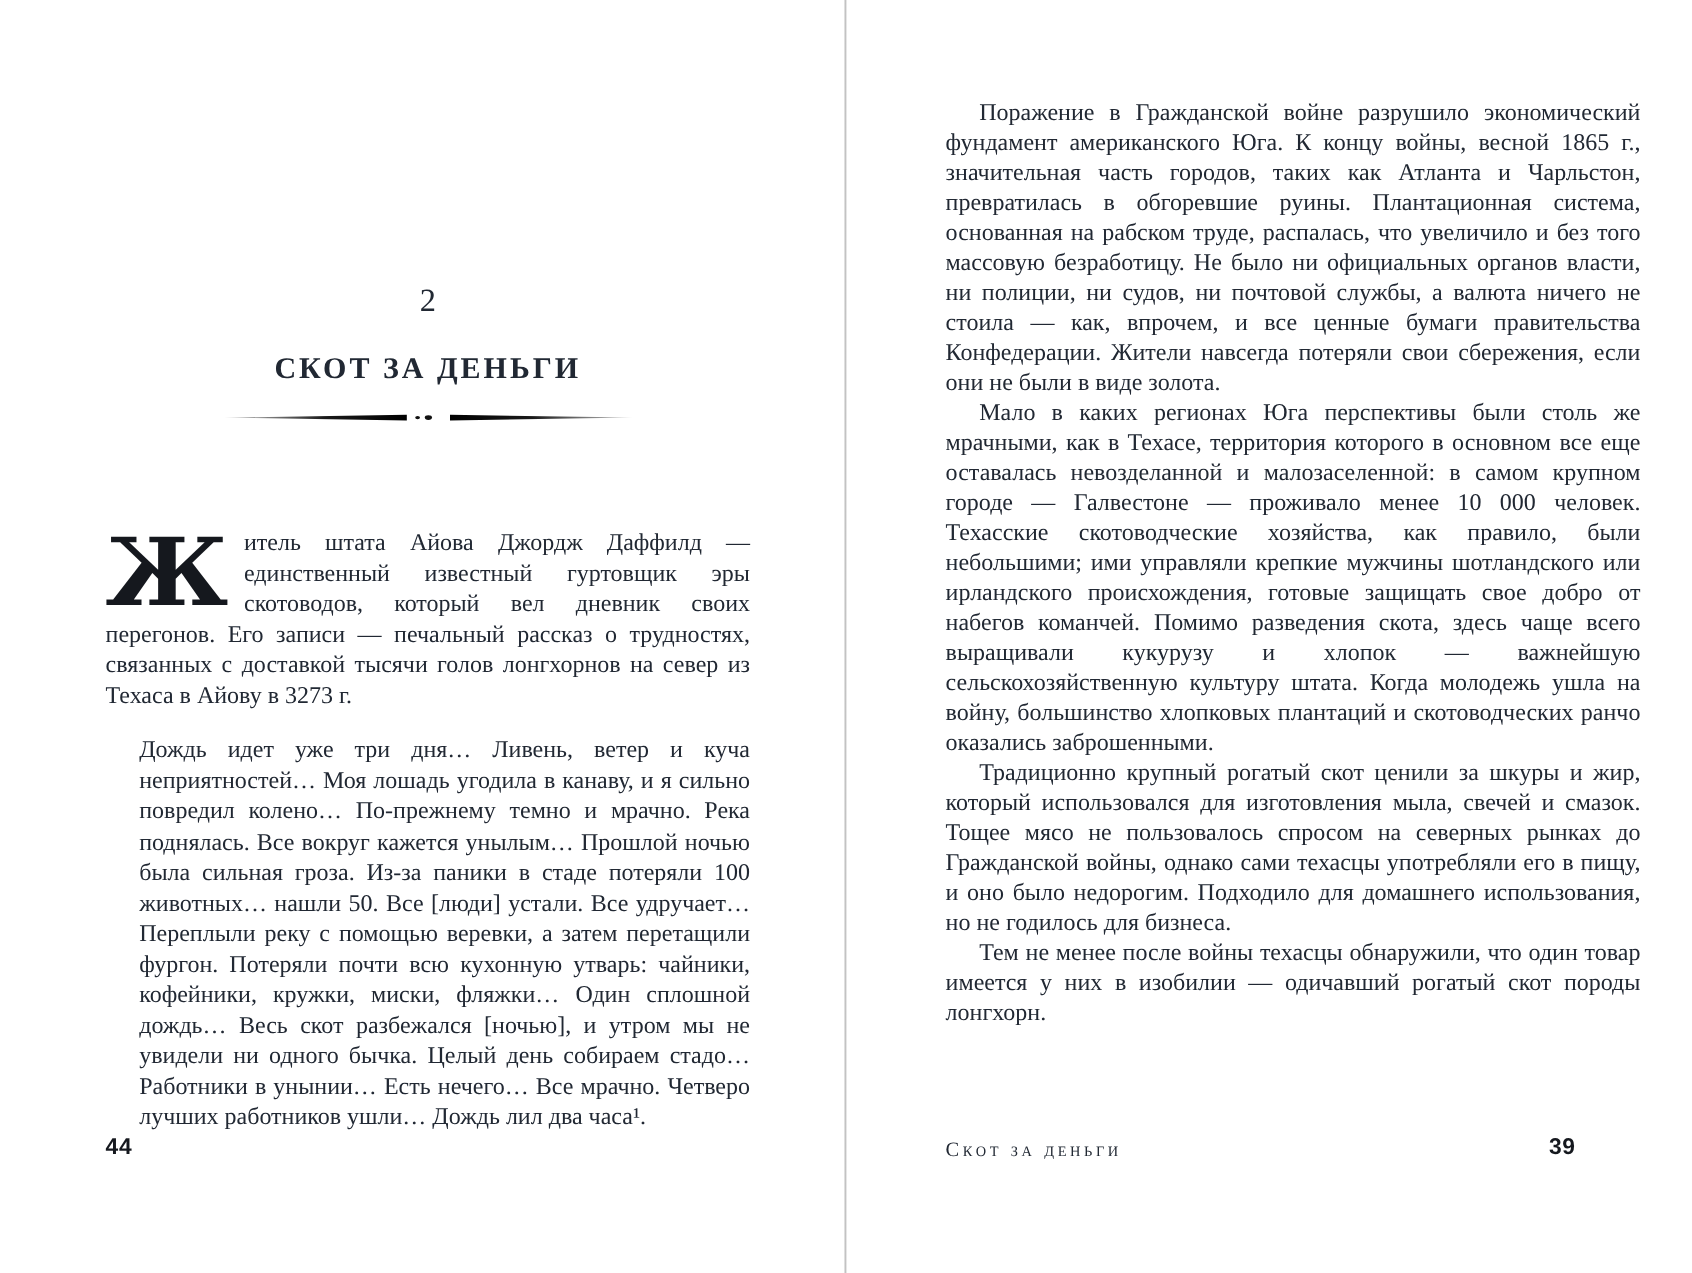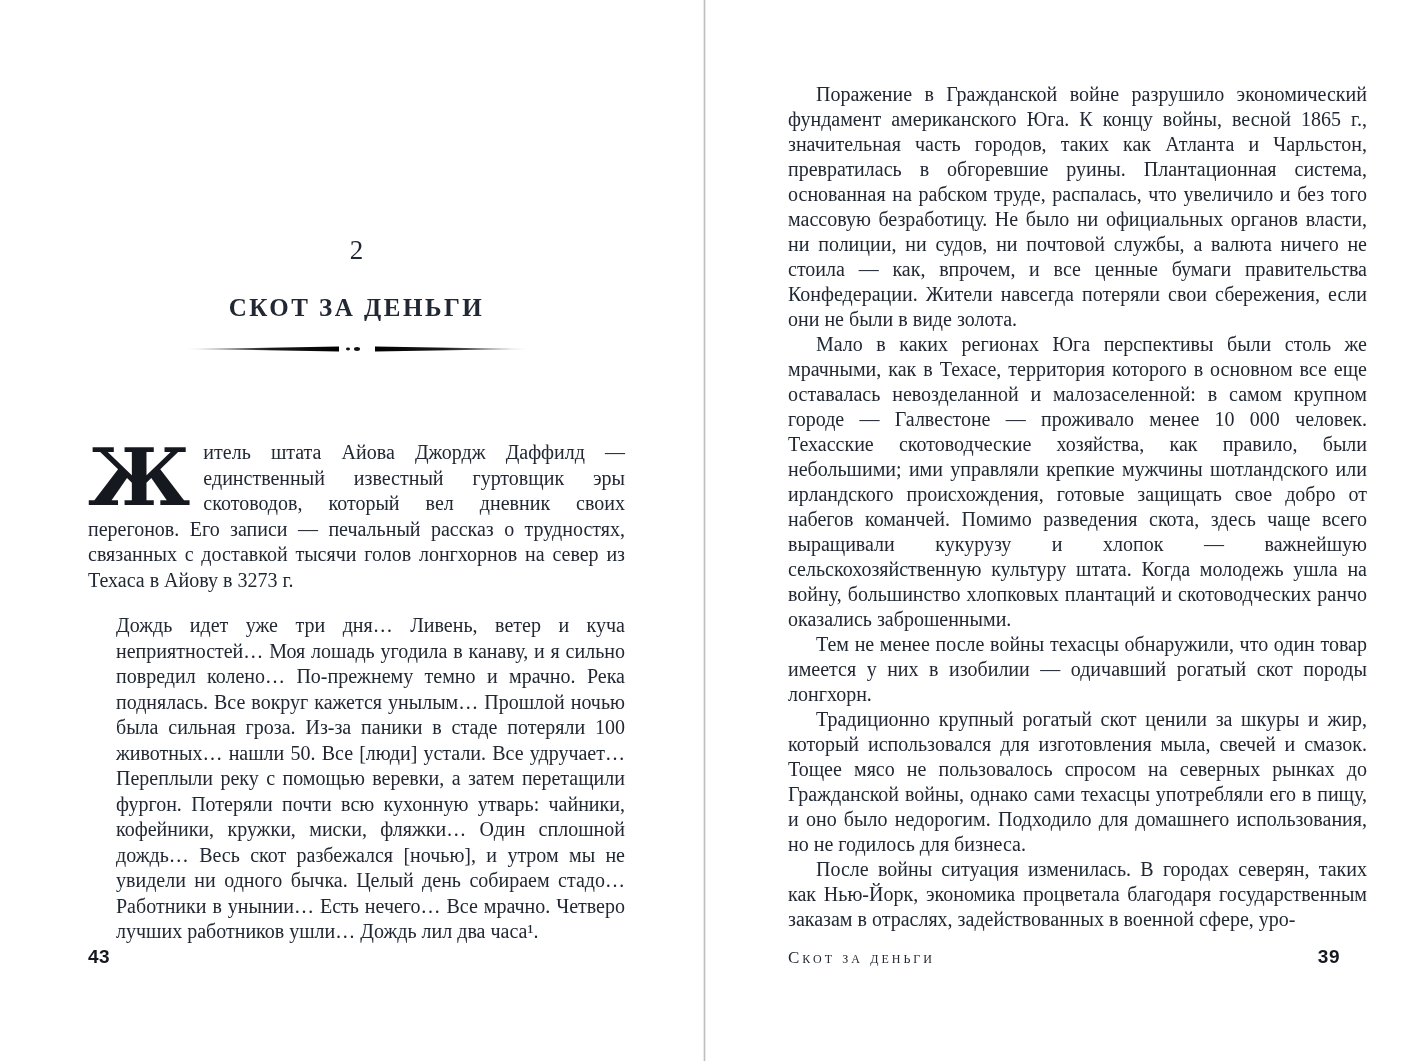--- a/index.html
+++ b/index.html
@@ -65,21 +65,21 @@
   .right-col p { margin: 0; text-indent: 28px; }
 
   
   .folio-num {
     position: absolute; top: 946px;
     font-family: "Liberation Sans", sans-serif;
     font-weight: bold; font-size: 19px; letter-spacing: 0.5px;
     color: #15181e;
   }
   .folio-num.left  { left: 88px; }
-  .folio-num.right { right: 70px; }
+  .folio-num.right { right: 97px; }
   .running-title {
     position: absolute; left: 83px; top: 948px;
     font-variant: small-caps;
     font-size: 17px; letter-spacing: 3px;
     color: #212833;
   }
 </style>
 </head>
 <body>
 
@@ -113,30 +113,29 @@
         </div>
       </div>
 
       <p class="intro">
         <span class="dropcap">Ж</span><span>итель штата Айова Джордж Даффилд — единственный известный гуртовщик эры скотоводов, который вел дневник своих перегонов. Его записи — печальный рассказ о трудностях, связанных с доставкой тысячи голов лонгхорнов на север из Техаса в Айову в 3273 г.</span>
       </p>
 
       <p class="quote">Дождь идет уже три дня… Ливень, ветер и куча неприятностей… Моя лошадь угодила в канаву, и я сильно повредил колено… По-прежнему темно и мрачно. Река поднялась. Все вокруг кажется унылым… Прошлой ночью была сильная гроза. Из-за паники в стаде потеряли 100 животных… нашли 50. Все [люди] устали. Все удручает… Переплыли реку с помощью веревки, а затем перетащили фургон. Потеряли почти всю кухонную утварь: чайники, кофейники, кружки, миски, фляжки… Один сплошной дождь… Весь скот разбежался [ночью], и утром мы не увидели ни одного бычка. Целый день собираем стадо… Работники в унынии… Есть нечего… Все мрачно. Четверо лучших работников ушли… Дождь лил два часа¹.</p>
     </div>
 
-    <div class="folio-num left">43</div>
+    <div class="folio-num left">44</div>
   </div>
 
   <div class="page page-right">
     <div class="right-col">
       <p>Поражение в Гражданской войне разрушило экономический фундамент американского Юга. К концу войны, весной 1865 г., значительная часть городов, таких как Атланта и Чарльстон, превратилась в обгоревшие руины. Плантационная система, основанная на рабском труде, распалась, что увеличило и без того массовую безработицу. Не было ни официальных органов власти, ни полиции, ни судов, ни почтовой службы, а валюта ничего не стоила — как, впрочем, и все ценные бумаги правительства Конфедерации. Жители навсегда потеряли свои сбережения, если они не были в виде золота.</p>
       <p>Мало в каких регионах Юга перспективы были столь же мрачными, как в Техасе, территория которого в основном все еще оставалась невозделанной и малозаселенной: в самом крупном городе — Галвестоне — проживало менее 10 000 человек. Техасские скотоводческие хозяйства, как правило, были небольшими; ими управляли крепкие мужчины шотландского или ирландского происхождения, готовые защищать свое добро от набегов команчей. Помимо разведения скота, здесь чаще всего выращивали кукурузу и хлопок — важнейшую сельскохозяйственную культуру штата. Когда молодежь ушла на войну, большинство хлопковых плантаций и скотоводческих ранчо оказались заброшенными.</p>
+      <p>Традиционно крупный рогатый скот ценили за шкуры и жир, который использовался для изготовления мыла, свечей и смазок. Тощее мясо не пользовалось спросом на северных рынках до Гражданской войны, однако сами техасцы употребляли его в пищу, и оно было недорогим. Подходило для домашнего использования, но не годилось для бизнеса.</p>
       <p>Тем не менее после войны техасцы обнаружили, что один товар имеется у них в изобилии — одичавший рогатый скот породы лонгхорн.</p>
-      <p>Традиционно крупный рогатый скот ценили за шкуры и жир, который использовался для изготовления мыла, свечей и смазок. Тощее мясо не пользовалось спросом на северных рынках до Гражданской войны, однако сами техасцы употребляли его в пищу, и оно было недорогим. Подходило для домашнего использования, но не годилось для бизнеса.</p>
-      <p>После войны ситуация изменилась. В городах северян, таких как Нью-Йорк, экономика процветала благодаря государственным заказам в отраслях, задействованных в военной сфере, уро-</p>
     </div>
 
     <div class="running-title">Скот за деньги</div>
     <div class="folio-num right">39</div>
   </div>
 
   <div class="gutter"></div>
 </div>
 
 </body></html>

